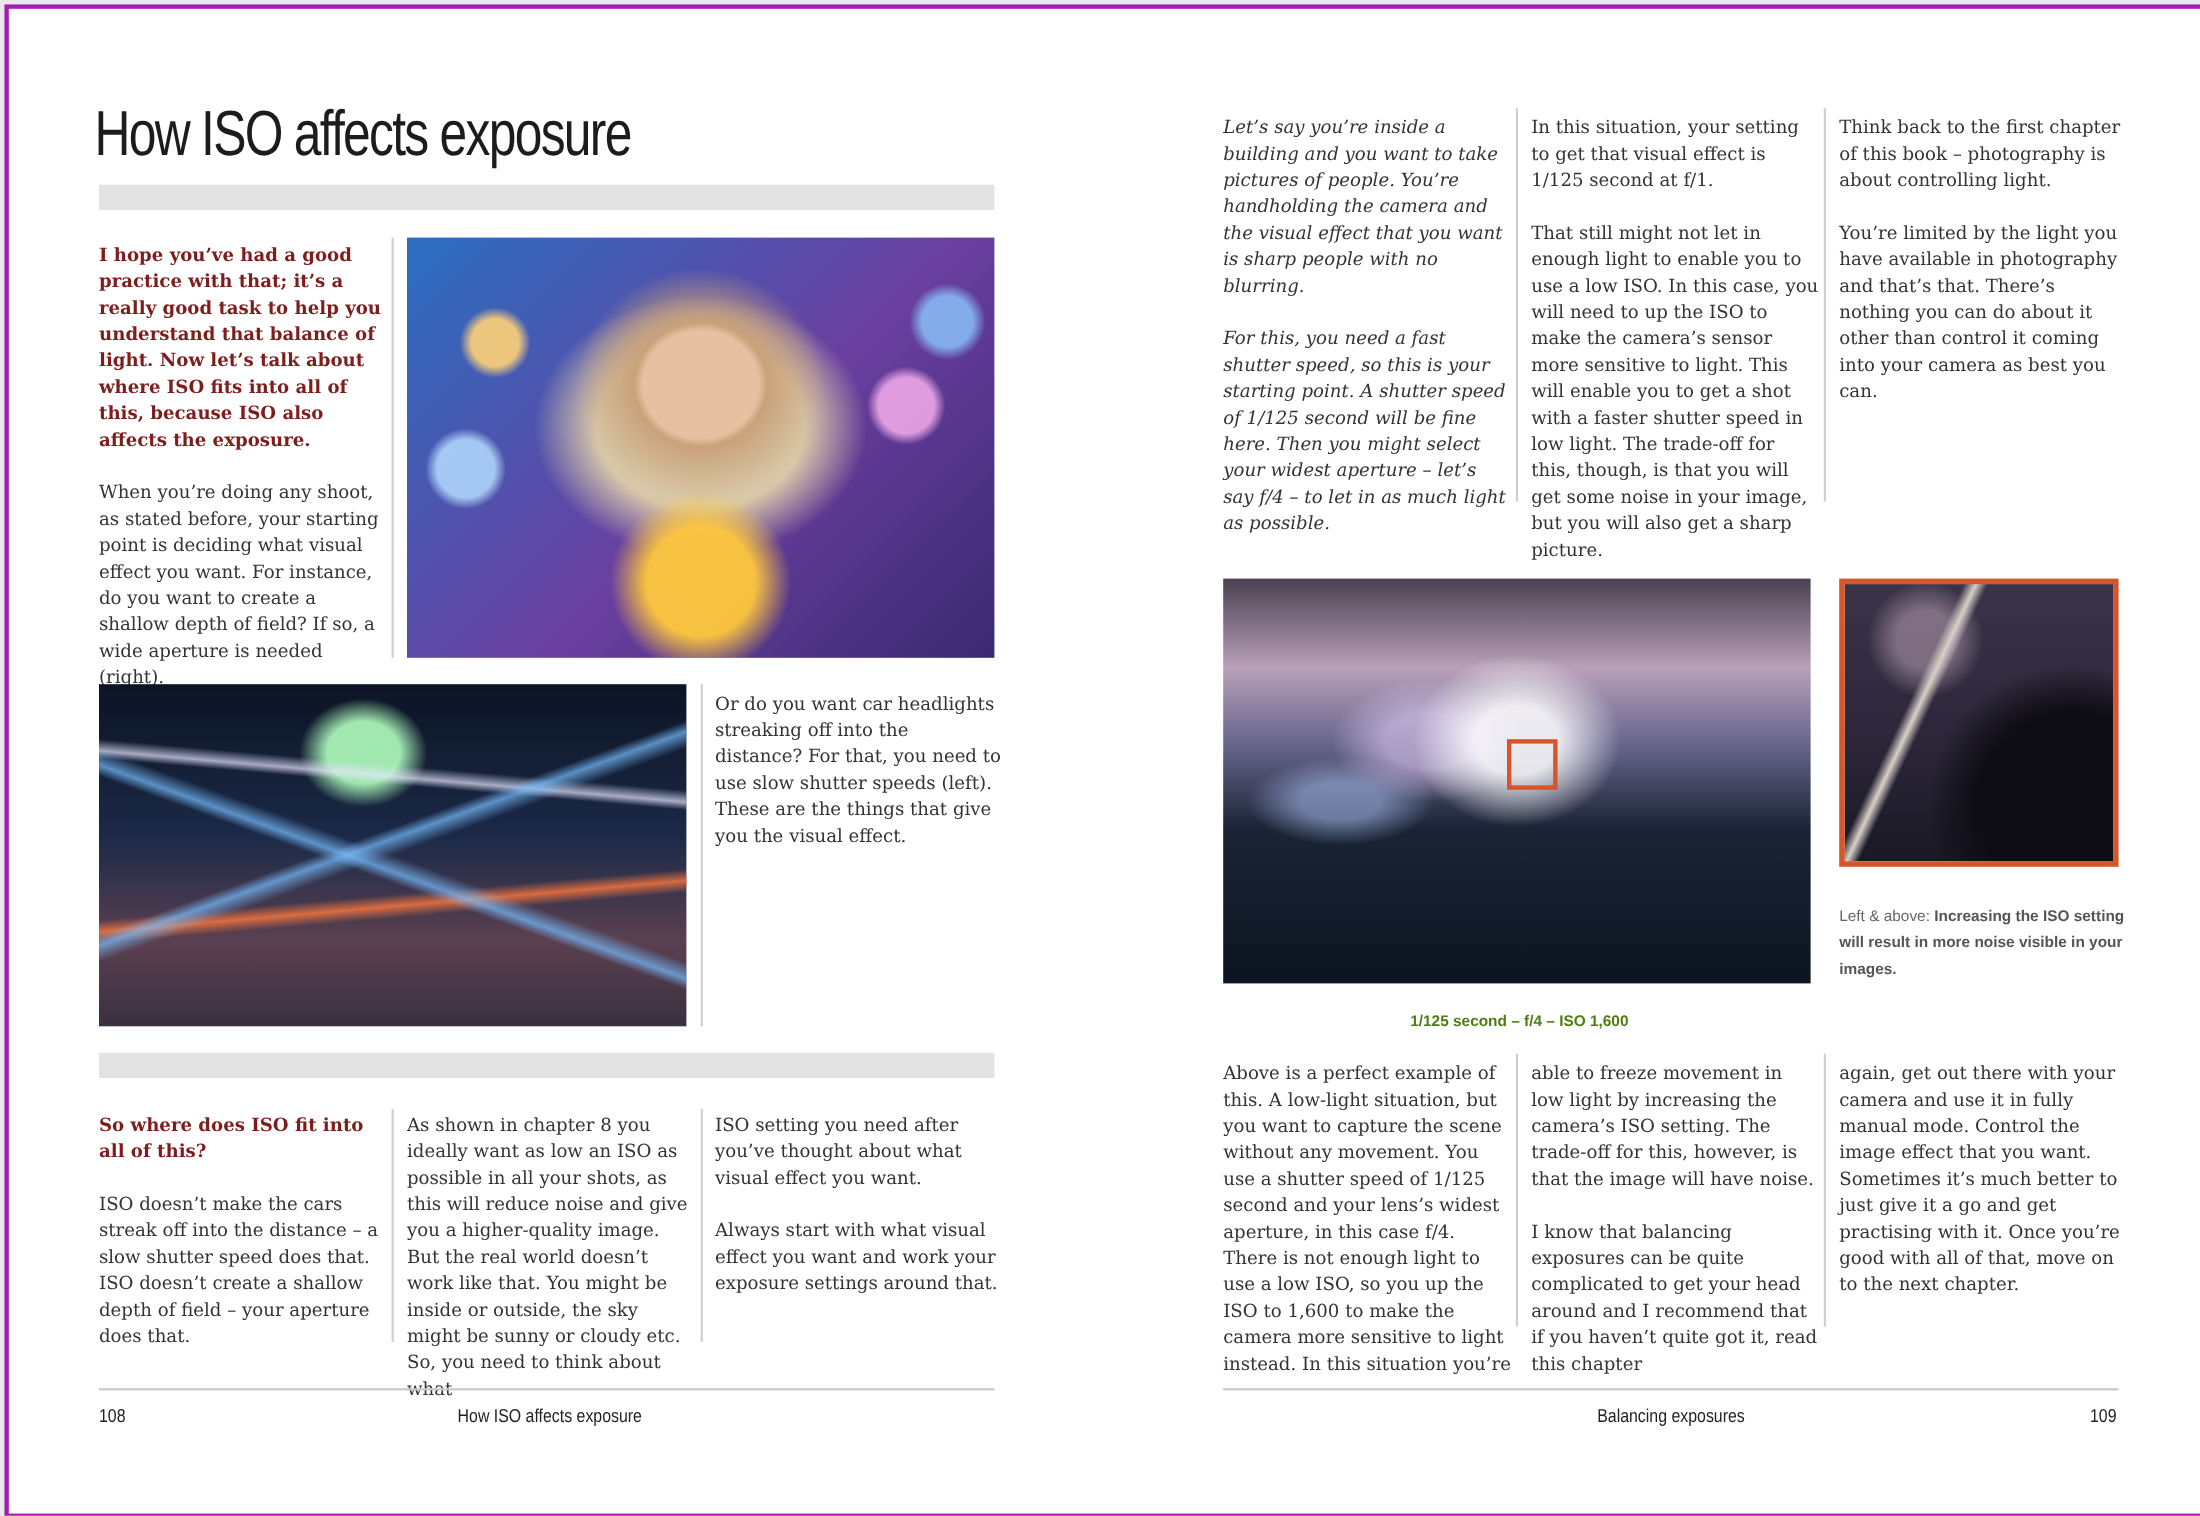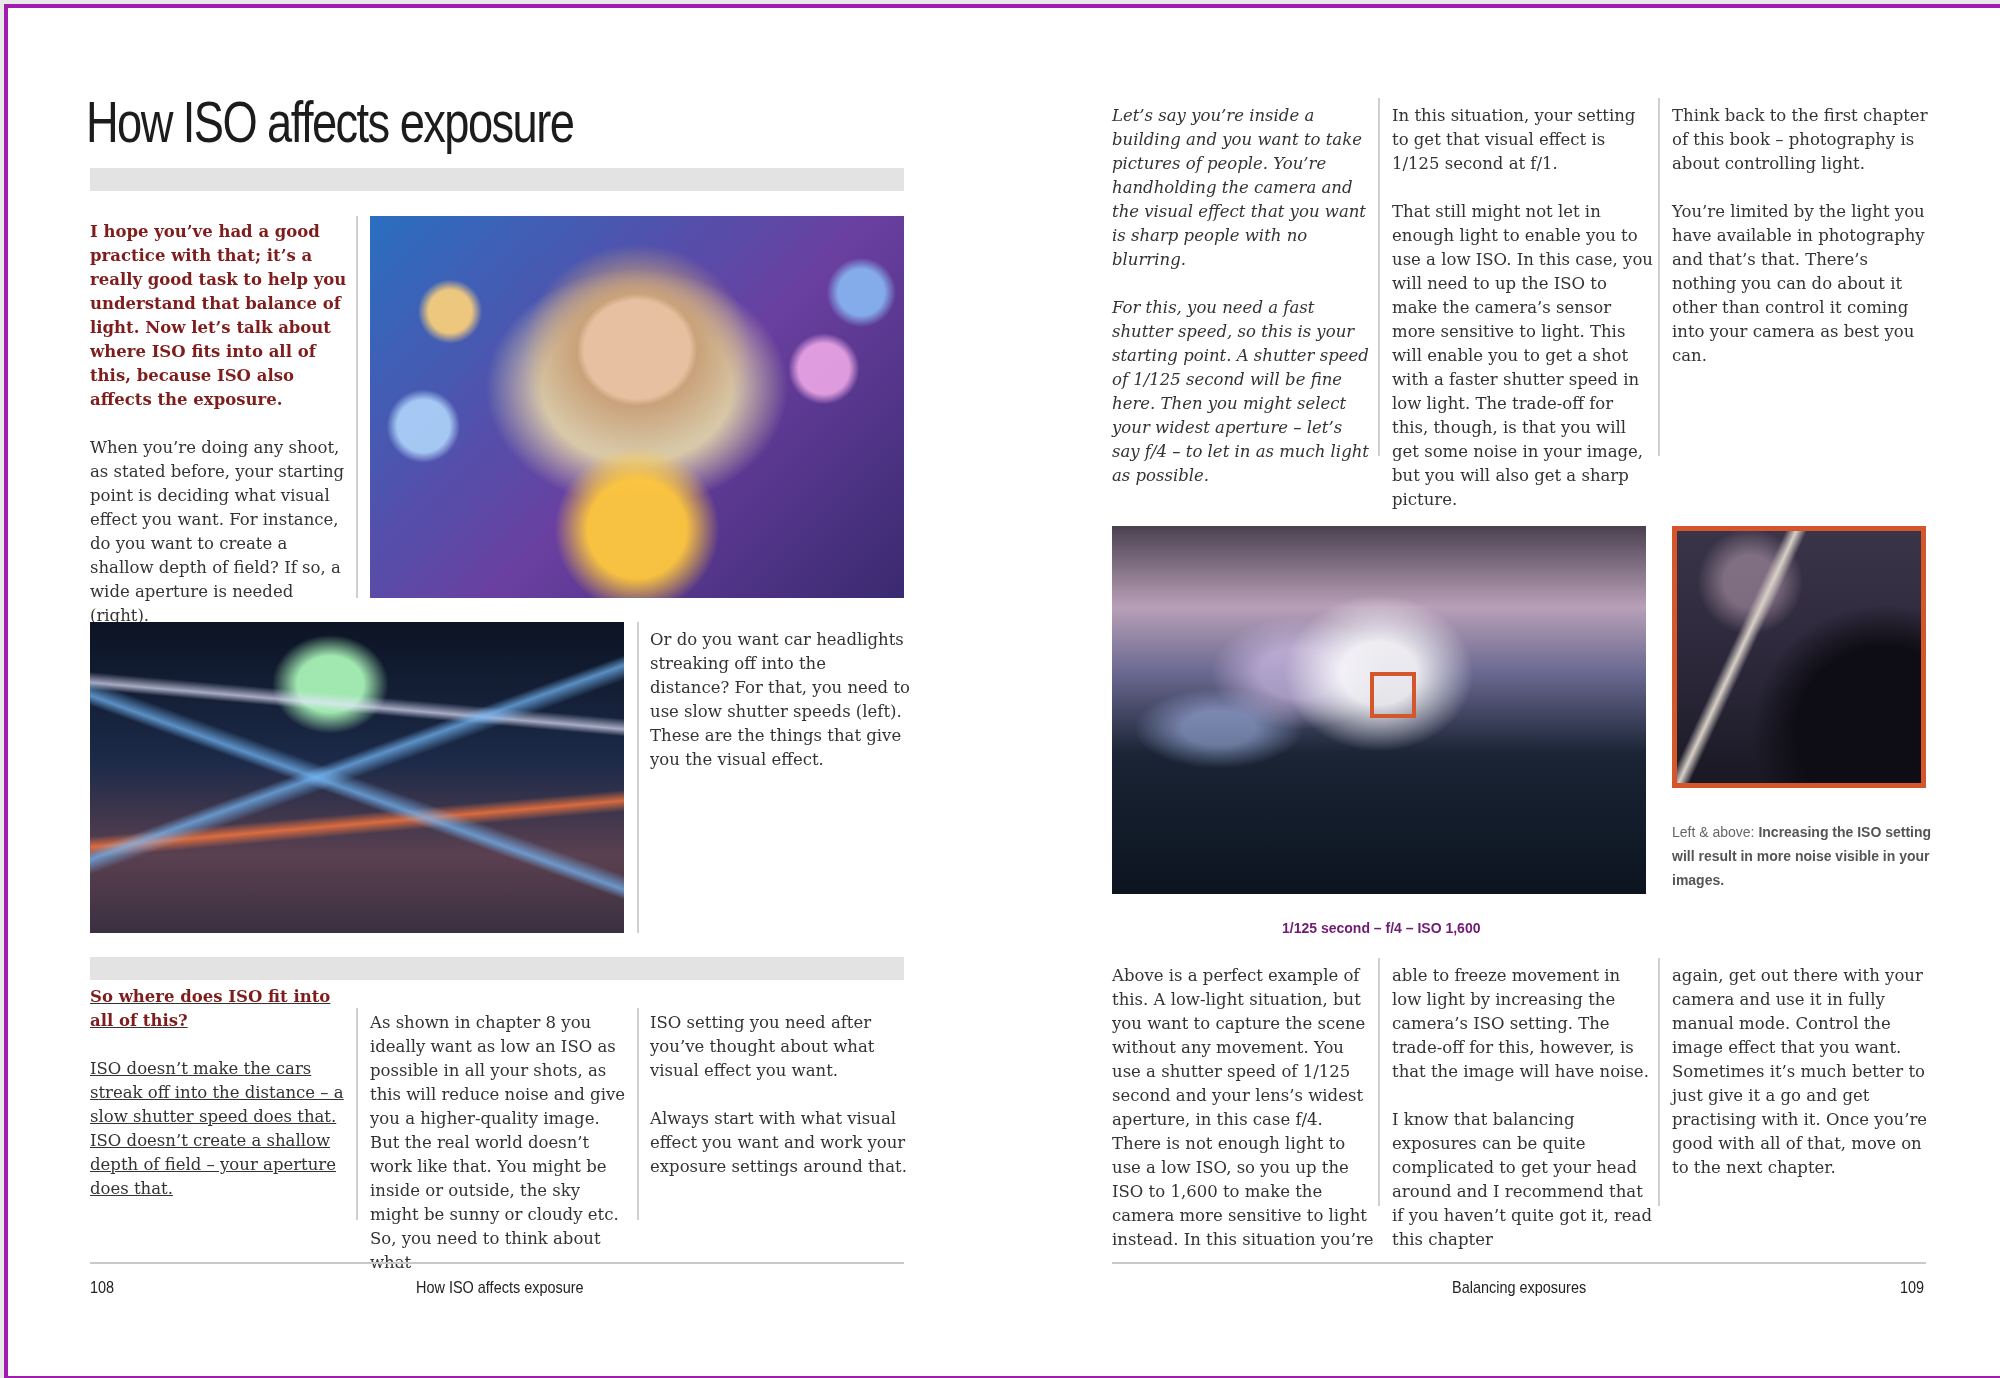--- a/index.html
+++ b/index.html
@@ -48,21 +48,21 @@
       linear-gradient(20deg, transparent 45%, rgba(120,190,255,.7) 47%, transparent 50%),
       linear-gradient(175deg, transparent 60%, rgba(255,120,60,.8) 63%, transparent 66%),
       linear-gradient(5deg, transparent 68%, rgba(230,230,255,.7) 70%, transparent 73%),
       radial-gradient(ellipse at 45% 20%, #a0e8b0 0 8%, transparent 14%),
       linear-gradient(180deg, #0c1424, #1c2a48 45%, #5a4050 75%, #3a3040);"></div>
   <div class="abs vline" style="left:629px; top:614px; height:311px;"></div>
   <div class="abs txt" style="left:642px; top:620px; width:260px;">Or do you want car headlights streaking off into the distance? For that, you need to use slow shutter speeds (left). These are the things that give you the visual effect.</div>
 
   <div class="abs bar" style="left:82px; top:949px; width:814px;"></div>
 
-  <div class="abs txt" style="left:82px; top:977px; width:258px;text-decoration:underline;">
+  <div class="abs txt" style="left:82px; top:1003px; width:258px;">
     <p class="bold">So where does ISO fit into all of this?</p>
     <p>ISO doesn’t make the cars streak off into the distance – a slow shutter speed does that. ISO doesn’t create a shallow depth of field – your aperture does that.</p>
   </div>
   <div class="abs vline" style="left:348px; top:1000px; height:212px;"></div>
   <div class="abs txt" style="left:362px; top:1003px; width:262px;">As shown in chapter 8 you ideally want as low an ISO as possible in all your shots, as this will reduce noise and give you a higher-quality image. But the real world doesn’t work like that. You might be inside or outside, the sky might be sunny or cloudy etc. So, you need to think about what</div>
   <div class="abs vline" style="left:629px; top:1000px; height:212px;"></div>
   <div class="abs txt" style="left:642px; top:1003px; width:262px;">
     <p>ISO setting you need after you’ve thought about what visual effect you want.</p>
     <p>Always start with what visual effect you want and work your exposure settings around that.</p>
   </div>
@@ -97,21 +97,21 @@
   <div class="abs photo" style="left:1664px; top:518px; width:254px; height:262px; border:5px solid #d4562a; box-sizing:border-box; background:
       linear-gradient(115deg, transparent 30%, #d8d0c8 33%, transparent 36%),
       radial-gradient(ellipse at 85% 80%, #0e0c14 0 30%, transparent 45%),
       radial-gradient(circle at 30% 20%, rgba(200,170,190,.5) 0 10%, transparent 20%),
       linear-gradient(180deg, #3a3448, #2a2638 60%, #1a1824);"></div>
 
   <div class="abs caption" style="left:1664px; top:812px; width:262px;">
     <span>Left &amp; above:</span>
     <b>Increasing the ISO setting will result in more noise visible in your images.</b>
   </div>
-  <div class="abs caption" style="left:1274px; top:908px; font-weight:bold; color:#701a75;">1/125 second – f/4 – ISO 1,600</div>
+  <div class="abs caption" style="left:1274px; top:908px; font-weight:bold; color:#4d7c0f;">1/125 second – f/4 – ISO 1,600</div>
 
   <div class="abs txt" style="left:1104px; top:956px; width:262px;">Above is a perfect example of this. A low-light situation, but you want to capture the scene without any movement. You use a shutter speed of 1/125 second and your lens’s widest aperture, in this case f/4. There is not enough light to use a low ISO, so you up the ISO to 1,600 to make the camera more sensitive to light instead. In this situation you’re</div>
   <div class="abs vline" style="left:1370px; top:950px; height:248px;"></div>
   <div class="abs txt" style="left:1384px; top:956px; width:262px;">
     <p>able to freeze movement in low light by increasing the camera’s ISO setting. The trade-off for this, however, is that the image will have noise.</p>
     <p>I know that balancing exposures can be quite complicated to get your head around and I recommend that if you haven’t quite got it, read this chapter</p>
   </div>
   <div class="abs vline" style="left:1650px; top:950px; height:248px;"></div>
   <div class="abs txt" style="left:1664px; top:956px; width:262px;">again, get out there with your camera and use it in fully manual mode. Control the image effect that you want. Sometimes it’s much better to just give it a go and get practising with it. Once you’re good with all of that, move on to the next chapter.</div>
 

